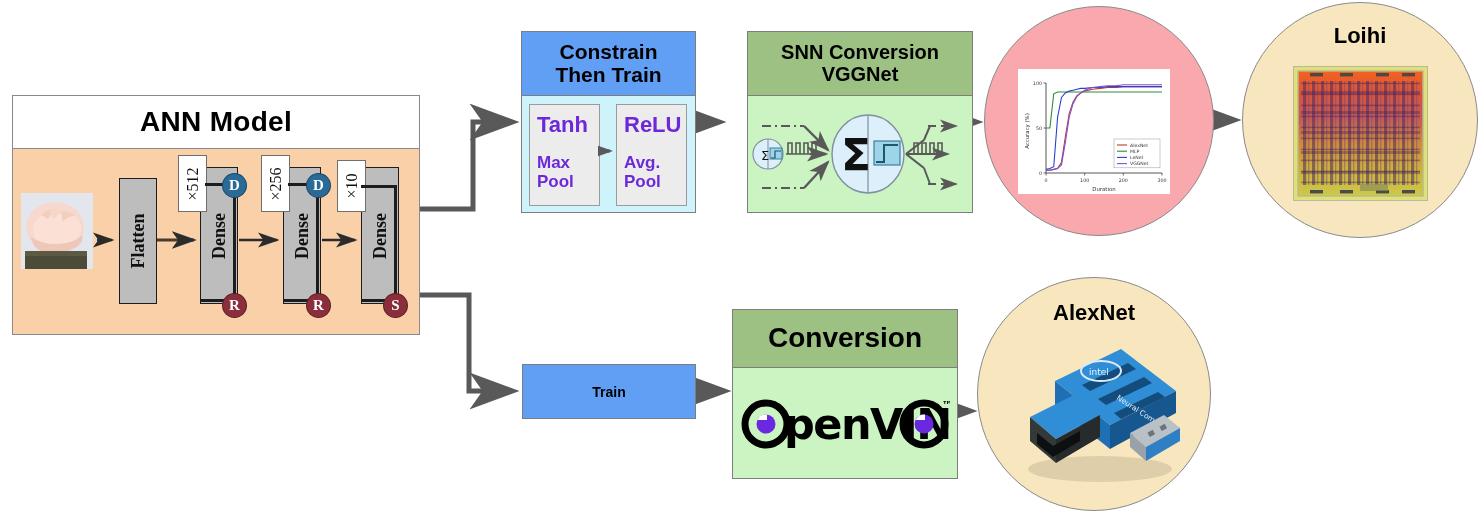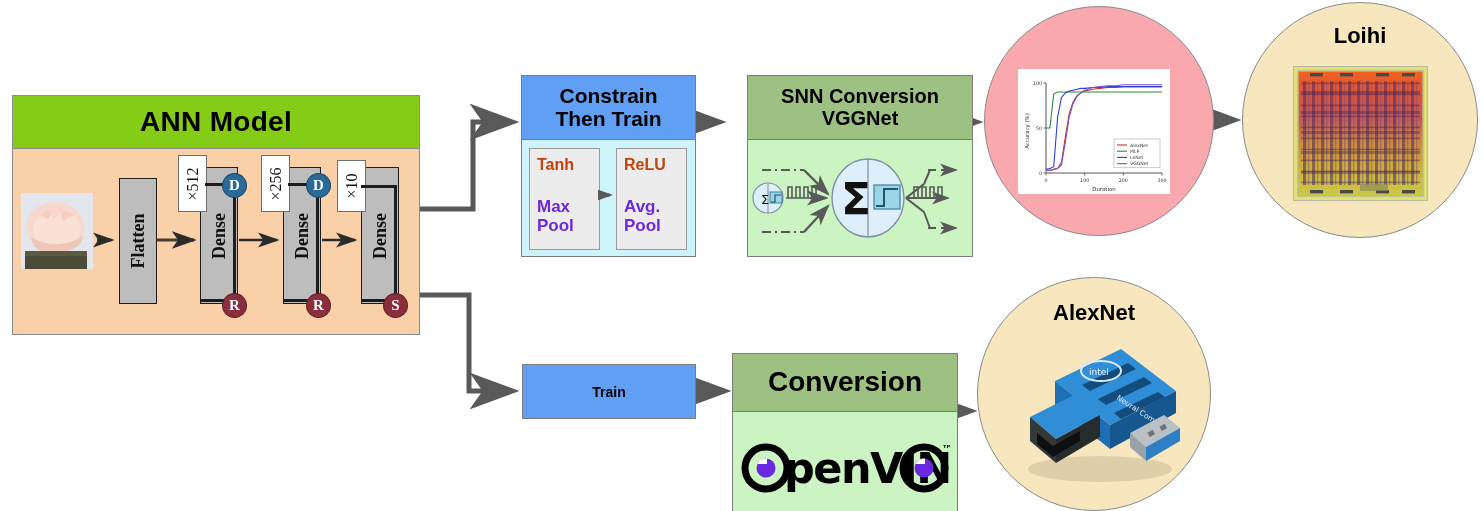--- a/index.html
+++ b/index.html
@@ -3,21 +3,21 @@
 <meta charset="utf-8">
 <style>
   html,body{margin:0;padding:0;background:#ffffff;}
   body{width:1483px;height:511px;font-family:"Liberation Sans",sans-serif;overflow:hidden;}
   #stage{position:relative;width:1483px;height:511px;}
 
   .abs{position:absolute;box-sizing:border-box;}
 
   
   #ann-panel{left:12px;top:95px;width:408px;height:240px;border:1.5px solid #8a8a8a;background:#FAD0A8;}
-  #ann-header{position:absolute;left:0;top:0;width:100%;height:52px;background:#84cc16;
+  #ann-header{position:absolute;left:0;top:0;width:100%;height:52px;background:#ffffff;
               border-bottom:1.5px solid #8a8a8a;display:flex;align-items:center;justify-content:center;}
   #ann-header span{font-size:28px;font-weight:bold;color:#000;letter-spacing:.3px;}
 
   .hand-img{position:absolute;left:21px;top:193px;width:72px;height:76px;overflow:hidden;
             background:linear-gradient(160deg,#e8eaf0 0%,#dfe2ea 45%,#cfd4dd 100%);}
   .hand-img svg{display:block;}
 
   .layerbox{position:absolute;background:#BDBDBD;border:1.6px solid #1d1d1d;}
   .layerbox .vtext{position:absolute;left:50%;top:50%;
       transform:translate(-50%,-50%) rotate(-90deg);white-space:nowrap;
@@ -32,33 +32,33 @@
       display:flex;align-items:center;justify-content:center;color:#fff;
       font-family:"Liberation Serif",serif;font-weight:700;font-size:15px;
       border:1.4px solid rgba(0,0,0,.35);}
   .badge.d{background:#2A6A96;}
   .badge.r{background:#8B2E3C;}
   .badge.s{background:#8B2E3C;}
 
   .wire{position:absolute;background:#1d1d1d;}
 
   
-  .card{position:absolute;box-sizing:border-box;margin-top:44px;}
+  .card{position:absolute;box-sizing:border-box;}
   .card .hd{display:flex;align-items:center;justify-content:center;text-align:center;
             font-weight:bold;color:#000;line-height:1.08;box-sizing:border-box;}
   .card .bd{box-sizing:border-box;position:relative;}
 
   
   #ctt{left:521px;top:31px;width:175px;height:182px;}
   #ctt .hd{height:64px;background:#619FF5;font-size:21px;border:1.4px solid #7d7d7d;
            border-bottom:none;flex-direction:column;}
   #ctt .bd{height:118px;background:#CFF3FA;border:1.4px solid #7d7d7d;}
   .pillbox{position:absolute;top:8px;width:69px;height:100px;background:#ECECEC;
            border:1.4px solid #9a9a9a;}
-  .pillbox .l1{position:absolute;left:7px;top:7px;font-size:16px;font-weight:bold;color:#c2410c;}
+  .pillbox .l1{position:absolute;left:7px;top:7px;font-size:22px;font-weight:bold;color:#6d28d9;}
   .pillbox .l2{position:absolute;left:7px;top:48px;font-size:17px;font-weight:bold;color:#6d28d9;line-height:1.12;}
 
   
   #snn{left:747px;top:31px;width:226px;height:182px;}
   #snn .hd{height:64px;background:#9DC183;font-size:20px;border:1.4px solid #7d7d7d;
            border-bottom:none;flex-direction:column;}
   #snn .bd{height:118px;background:#CBF4C2;border:1.4px solid #7d7d7d;overflow:hidden;}
 
   
   #conv{left:732px;top:309px;width:226px;height:170px;}

